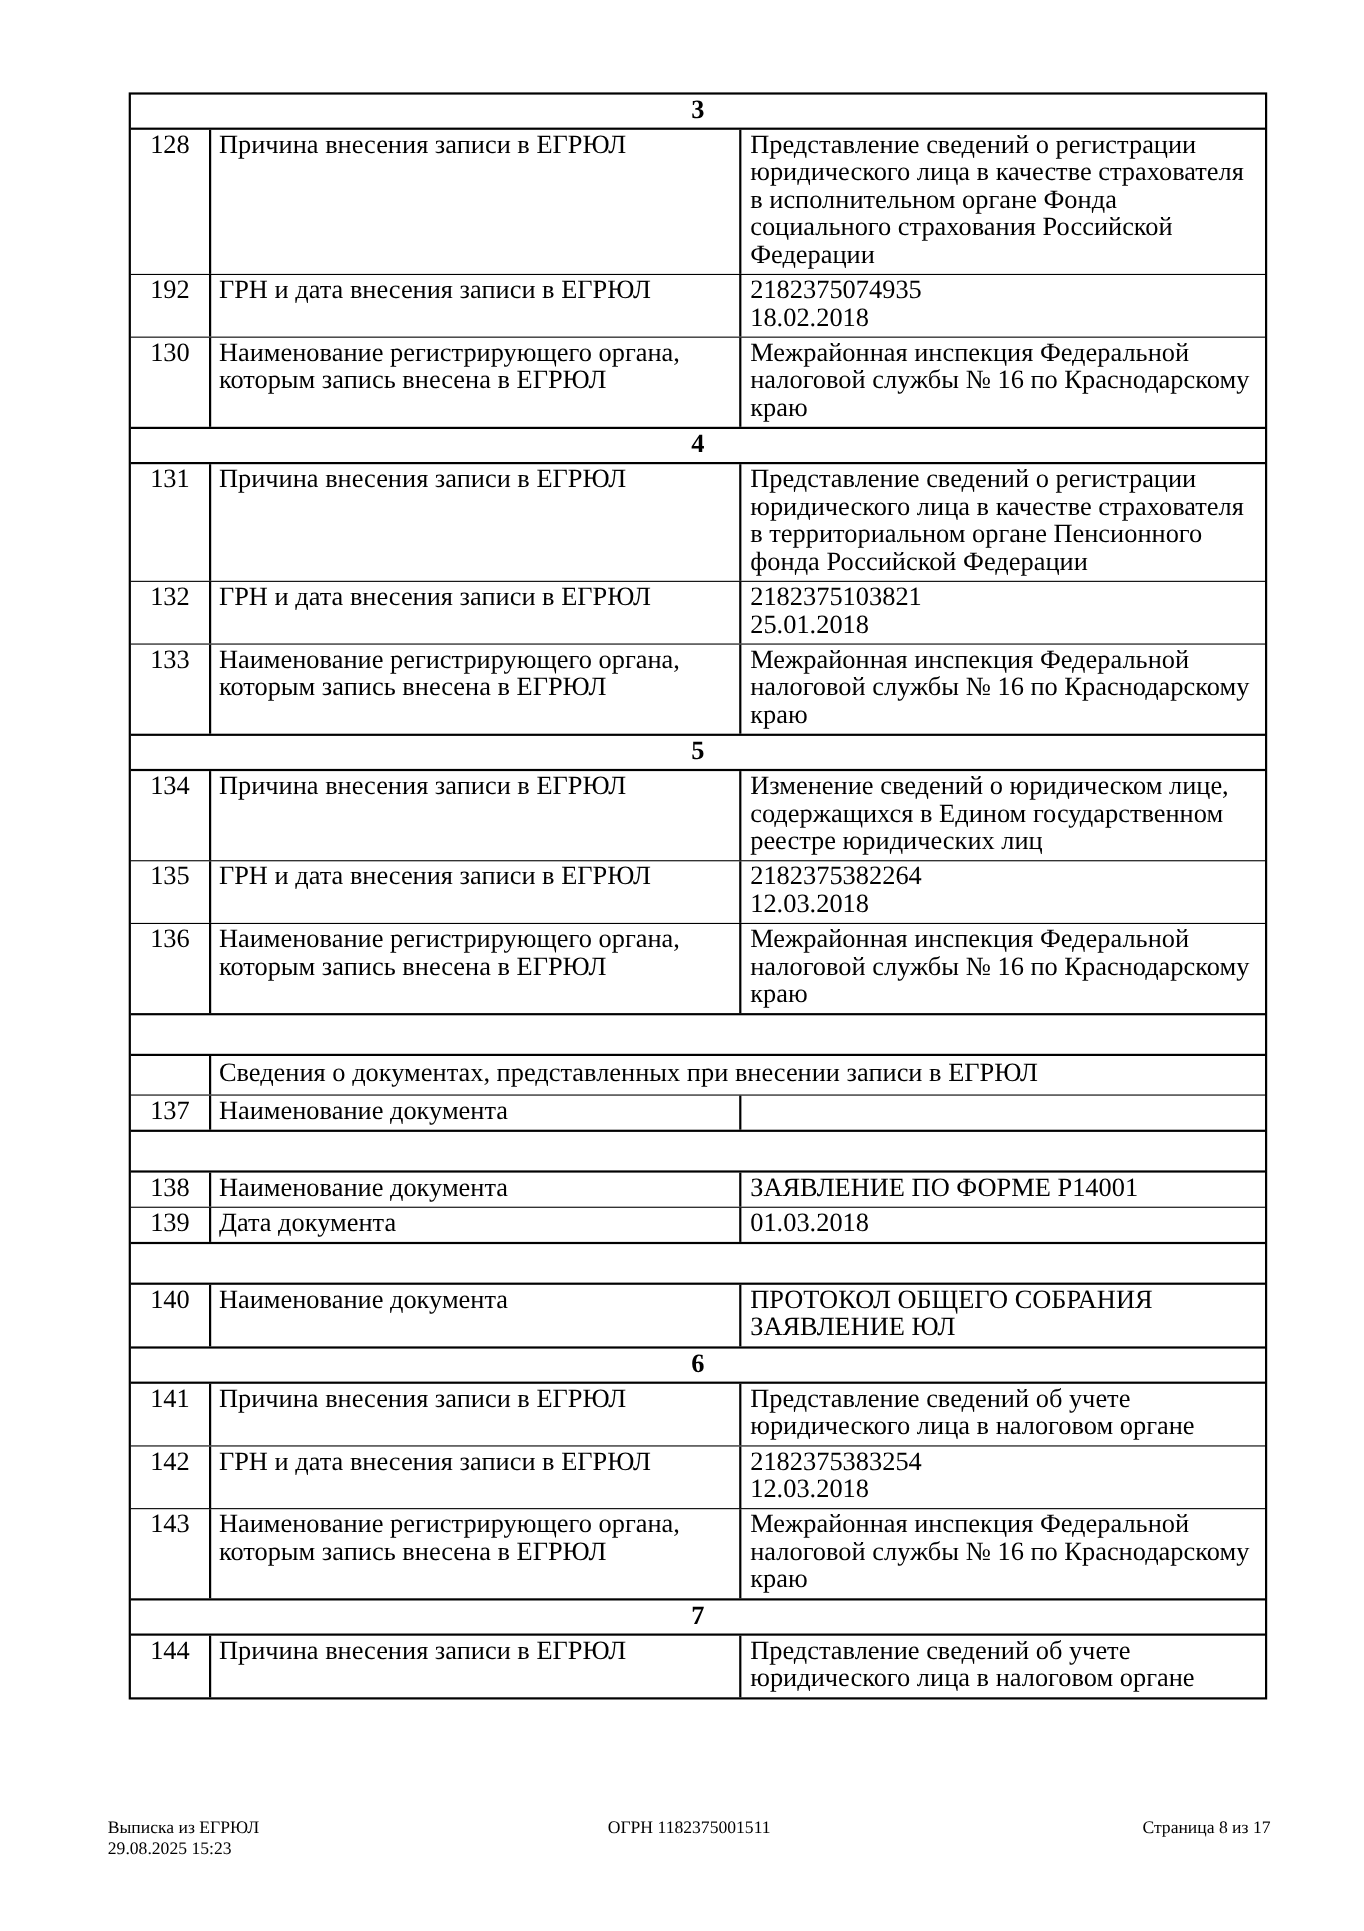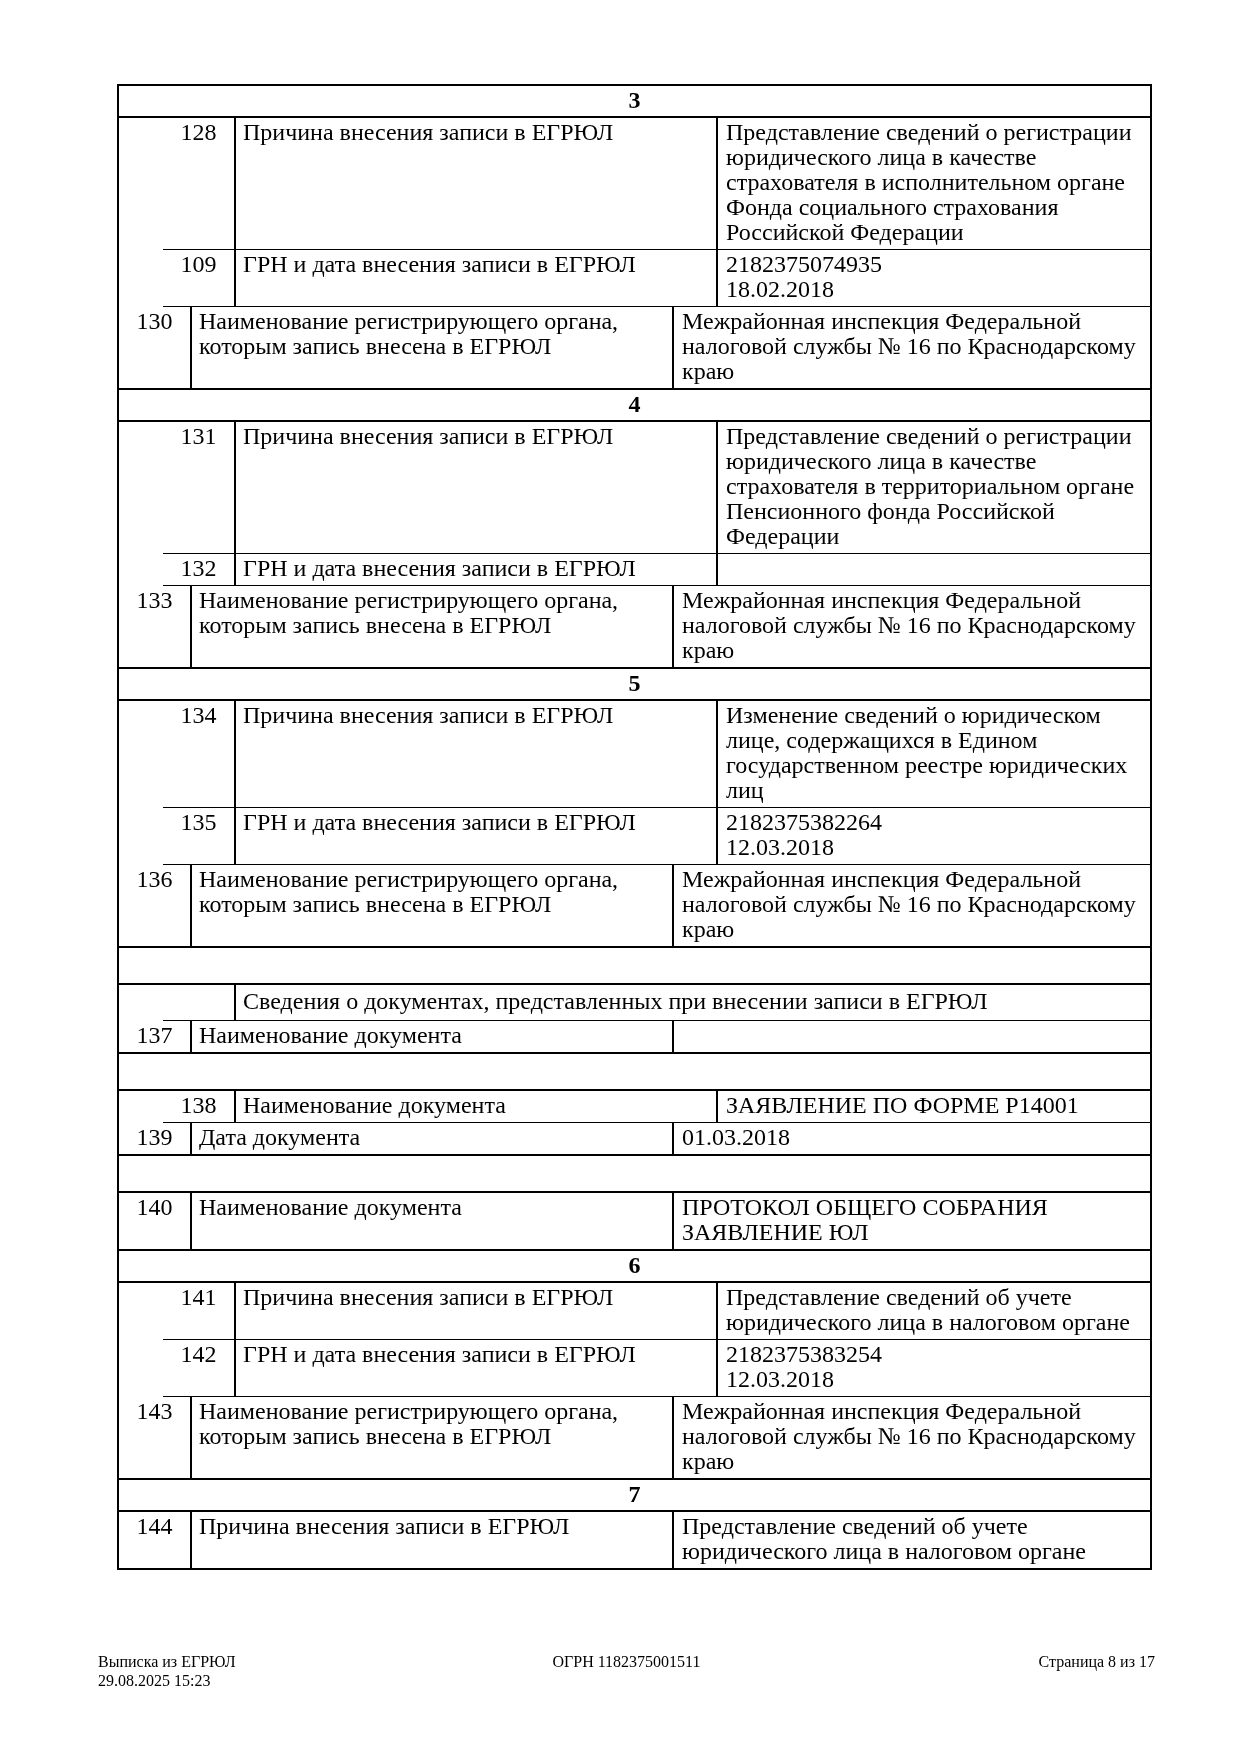--- a/index.html
+++ b/index.html
@@ -21,21 +21,21 @@
   .egrul-table {
     position: absolute;
     left: 117px;
     top: 84px;
     width: 1035px;
     border: 2px solid #000;
     box-sizing: border-box;
     background: #fff;
   }
   .trow { display: flex; align-items: stretch; }
-  .trow.bb1 { border-bottom: 1px solid #000; margin-left: 44px; }
+  .trow.bb1 { border-bottom: 1px solid #000; }
   .trow.bb2 { border-bottom: 2px solid #000; }
   .trow.bb0 { border-bottom: none; }
   .cell { box-sizing: border-box; }
   .cell-num {
     width: 73px;
     flex: 0 0 73px;
     border-right: 2px solid #000;
     text-align: center;
     padding: 2px 4px;
   }
@@ -85,41 +85,43 @@
   <div class="egrul-table" id="egrul-table">
       <div class="trow section-row bb2">
         <div class="cell cell-full">3</div>
       </div>
       <div class="trow record-row bb1">
         <div class="cell cell-num">128</div>
         <div class="cell cell-label">Причина внесения записи в ЕГРЮЛ</div>
         <div class="cell cell-value">Представление сведений о регистрации юридического лица в качестве страхователя в исполнительном органе Фонда социального страхования Российской Федерации</div>
       </div>
       <div class="trow record-row bb1">
-        <div class="cell cell-num">109</div>
+        <div class="cell cell-num">192</div>
         <div class="cell cell-label">ГРН и дата внесения записи в ЕГРЮЛ</div>
         <div class="cell cell-value">2182375074935
 18.02.2018</div>
       </div>
       <div class="trow record-row bb2">
         <div class="cell cell-num">130</div>
         <div class="cell cell-label">Наименование регистрирующего органа, которым запись внесена в ЕГРЮЛ</div>
         <div class="cell cell-value">Межрайонная инспекция Федеральной налоговой службы № 16 по Краснодарскому краю</div>
       </div>
       <div class="trow section-row bb2">
         <div class="cell cell-full">4</div>
       </div>
       <div class="trow record-row bb1">
         <div class="cell cell-num">131</div>
         <div class="cell cell-label">Причина внесения записи в ЕГРЮЛ</div>
         <div class="cell cell-value">Представление сведений о регистрации юридического лица в качестве страхователя в территориальном органе Пенсионного фонда Российской Федерации</div>
       </div>
       <div class="trow record-row bb1">
         <div class="cell cell-num">132</div>
         <div class="cell cell-label">ГРН и дата внесения записи в ЕГРЮЛ</div>
+        <div class="cell cell-value">2182375103821
+25.01.2018</div>
       </div>
       <div class="trow record-row bb2">
         <div class="cell cell-num">133</div>
         <div class="cell cell-label">Наименование регистрирующего органа, которым запись внесена в ЕГРЮЛ</div>
         <div class="cell cell-value">Межрайонная инспекция Федеральной налоговой службы № 16 по Краснодарскому краю</div>
       </div>
       <div class="trow section-row bb2">
         <div class="cell cell-full">5</div>
       </div>
       <div class="trow record-row bb1">

